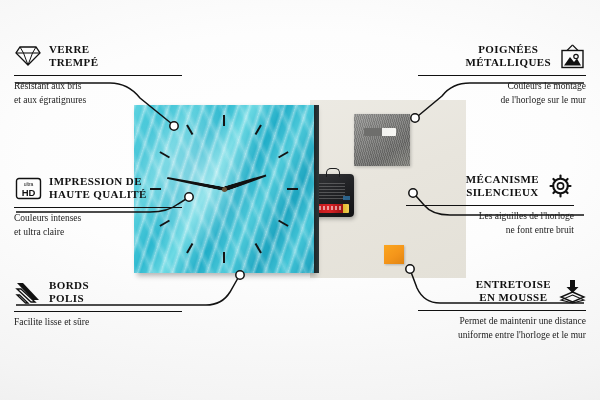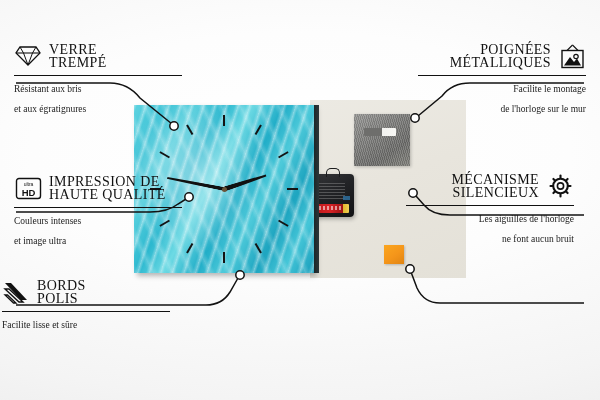--- a/index.html
+++ b/index.html
@@ -252,56 +252,57 @@
   .feature.right { text-align: right; }
 
   .feature-head {
     display: flex;
     align-items: center;
     gap: 7px;
     min-height: 32px;
   }
   .feature.right .feature-head {
     flex-direction: row-reverse;
+    text-align: center;
   }
   .feature-icon {
     flex: 0 0 auto;
     width: 28px;
     height: 28px;
     display: flex;
     align-items: center;
     justify-content: center;
   }
   .feature-title {
     font-family: "Liberation Serif", serif;
-    font-weight: normal;
-    font-size: 14px;
+    font-weight: bold;
+    font-size: 11px;
     line-height: 13px;
     letter-spacing: 0.4px;
     color: #111111;
     text-transform: uppercase;
     white-space: pre-line;
   }
   .feature-rule {
     height: 0;
     border-top: 1.4px solid #111111;
     margin: 3px 0 3px 0;
   }
   .feature-desc {
     font-family: "Liberation Serif", serif;
     font-size: 9.5px;
-    line-height: 20px;
+    line-height: 14px;
     color: #1b1b1b;
     white-space: pre-line;
   }
 
   
   #feature-verre      { left: 14px;  top: 40px;  }
   #feature-impression { left: 14px;  top: 172px; }
-  #feature-bords      { left: 2px;  top: 276px; }
+  #feature-bords      { left: 14px;  top: 276px; }
   #feature-poignees   { left: 418px; top: 40px;  }
   #feature-mecanisme  { left: 406px; top: 170px; }
   #feature-entretoise { left: 418px; top: 275px; }
 </style>
 </head>
 <body>
 
 <div id="infographic">
 
   <div id="product-photo">
@@ -393,21 +394,21 @@
           <rect x="1.5" y="1.5" width="24" height="20" rx="2.5" fill="none" stroke="#111" stroke-width="1.4"></rect>
           <text x="13.5" y="9" font-family="Liberation Sans, sans-serif" font-size="5" text-anchor="middle" fill="#111">ultra</text>
           <text x="13.5" y="18.5" font-family="Liberation Sans, sans-serif" font-size="9.5" font-weight="bold" text-anchor="middle" fill="#111">HD</text>
         </svg>
       </span>
       <span class="feature-title">IMPRESSION DE
 HAUTE QUALITÉ</span>
     </div>
     <div class="feature-rule"></div>
     <div class="feature-desc">Couleurs intenses
-et image ultra</div>
+et ultra claire</div>
   </div>
 
   <div class="feature left" id="feature-bords">
     <div class="feature-head">
       <span class="feature-icon">
         <svg width="26" height="23" viewBox="0 0 26 23">
           <polygon points="2,2 8,2 24,19 18,19" fill="#111"></polygon>
           <polygon points="2,8 6,8 20,21 16,21" fill="none" stroke="#111" stroke-width="1.4"></polygon>
           <polygon points="2,14 4.5,14 13,22 10.5,22" fill="none" stroke="#111" stroke-width="1.3"></polygon>
         </svg>
@@ -427,21 +428,21 @@
           <line x1="13.5" y1="1" x2="19" y2="6.5" stroke="#111" stroke-width="1.1"></line>
           <rect x="3" y="6.5" width="21" height="17" fill="none" stroke="#111" stroke-width="1.4"></rect>
           <circle cx="17" cy="12.5" r="2.2" fill="none" stroke="#111" stroke-width="1.2"></circle>
           <polygon points="5,21.5 11,13 15,18 18,14.5 22,21.5" fill="#111"></polygon>
         </svg>
       </span>
       <span class="feature-title">POIGNÉES
 MÉTALLIQUES</span>
     </div>
     <div class="feature-rule"></div>
-    <div class="feature-desc">Facilite le montage
+    <div class="feature-desc">Couleurs le montage
 de l'horloge sur le mur</div>
   </div>
 
   <div class="feature right" id="feature-mecanisme">
     <div class="feature-head">
       <span class="feature-icon">
         <svg width="27" height="26" viewBox="0 0 27 26">
           <g fill="none" stroke="#111" stroke-width="2.1" stroke-linecap="round">
             <path d="M13.5,2.5 L13.5,5"></path>
             <path d="M13.5,21 L13.5,23.5"></path>
@@ -454,17 +455,33 @@
           </g>
           <circle cx="13.5" cy="13" r="7.3" fill="none" stroke="#111" stroke-width="2.1"></circle>
           <circle cx="13.5" cy="13" r="3.1" fill="none" stroke="#111" stroke-width="1.6"></circle>
         </svg>
       </span>
       <span class="feature-title">MÉCANISME
 SILENCIEUX</span>
     </div>
     <div class="feature-rule"></div>
     <div class="feature-desc">Les aiguilles de l'horloge
-ne font aucun bruit</div>
-  </div>
-
+ne font entre bruit</div>
+  </div>
+
+  <div class="feature right" id="feature-entretoise">
+    <div class="feature-head">
+      <span class="feature-icon">
+        <svg width="27" height="25" viewBox="0 0 27 25">
+          <polygon points="11,1 16,1 16,8 19.5,8 13.5,14 7.5,8 11,8" fill="#111"></polygon>
+          <polygon points="13.5,13 25,18 13.5,23 2,18" fill="none" stroke="#111" stroke-width="1.4"></polygon>
+          <polygon points="13.5,16 25,21 13.5,24 2,21" fill="none" stroke="#111" stroke-width="1.1"></polygon>
+        </svg>
+      </span>
+      <span class="feature-title">ENTRETOISE
+EN MOUSSE</span>
+    </div>
+    <div class="feature-rule"></div>
+    <div class="feature-desc">Permet de maintenir une distance
+uniforme entre l'horloge et le mur</div>
+  </div>
 
 </div>
 
 </body></html>

